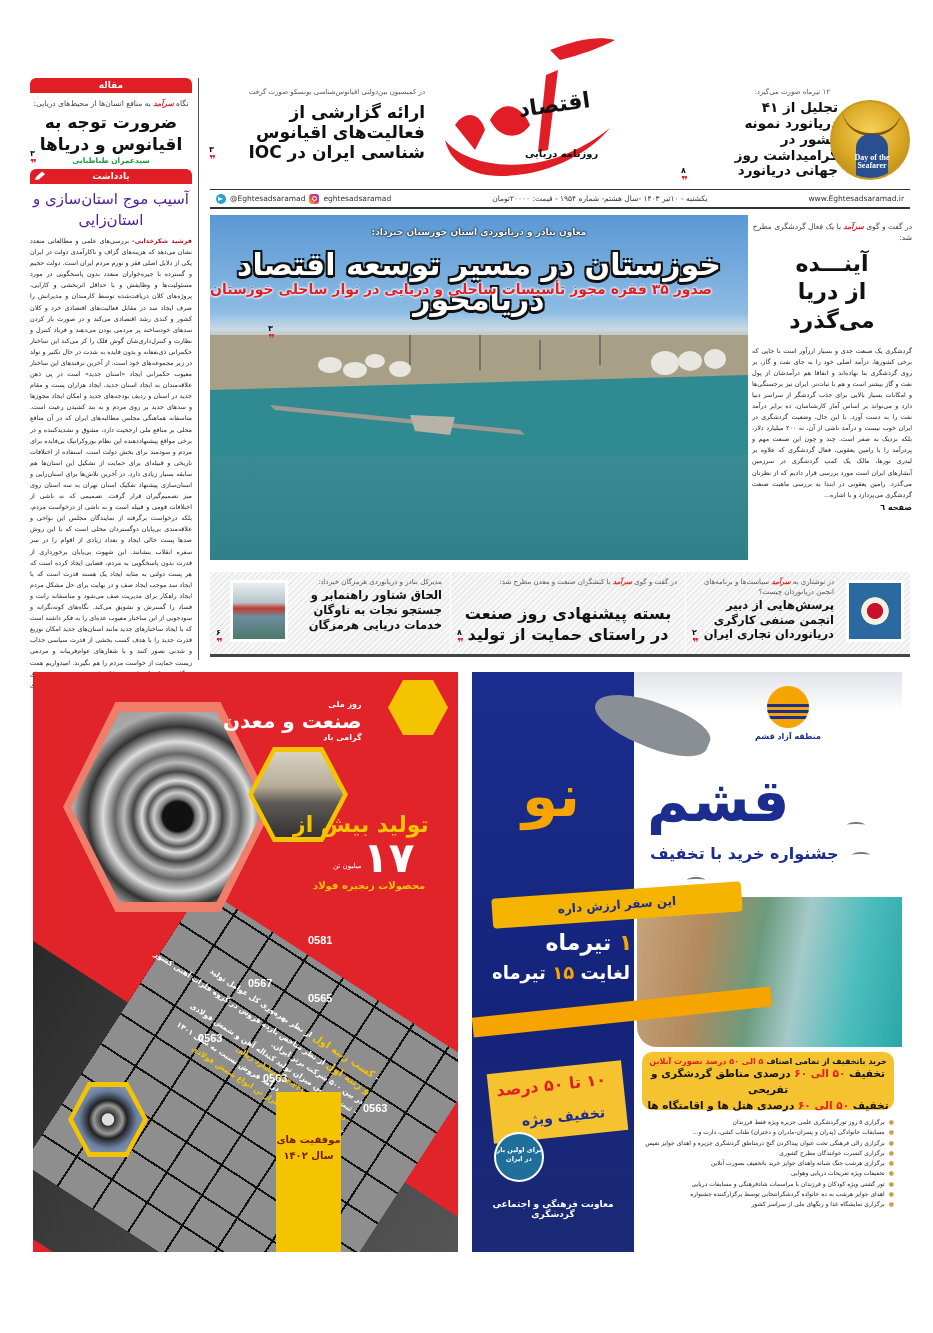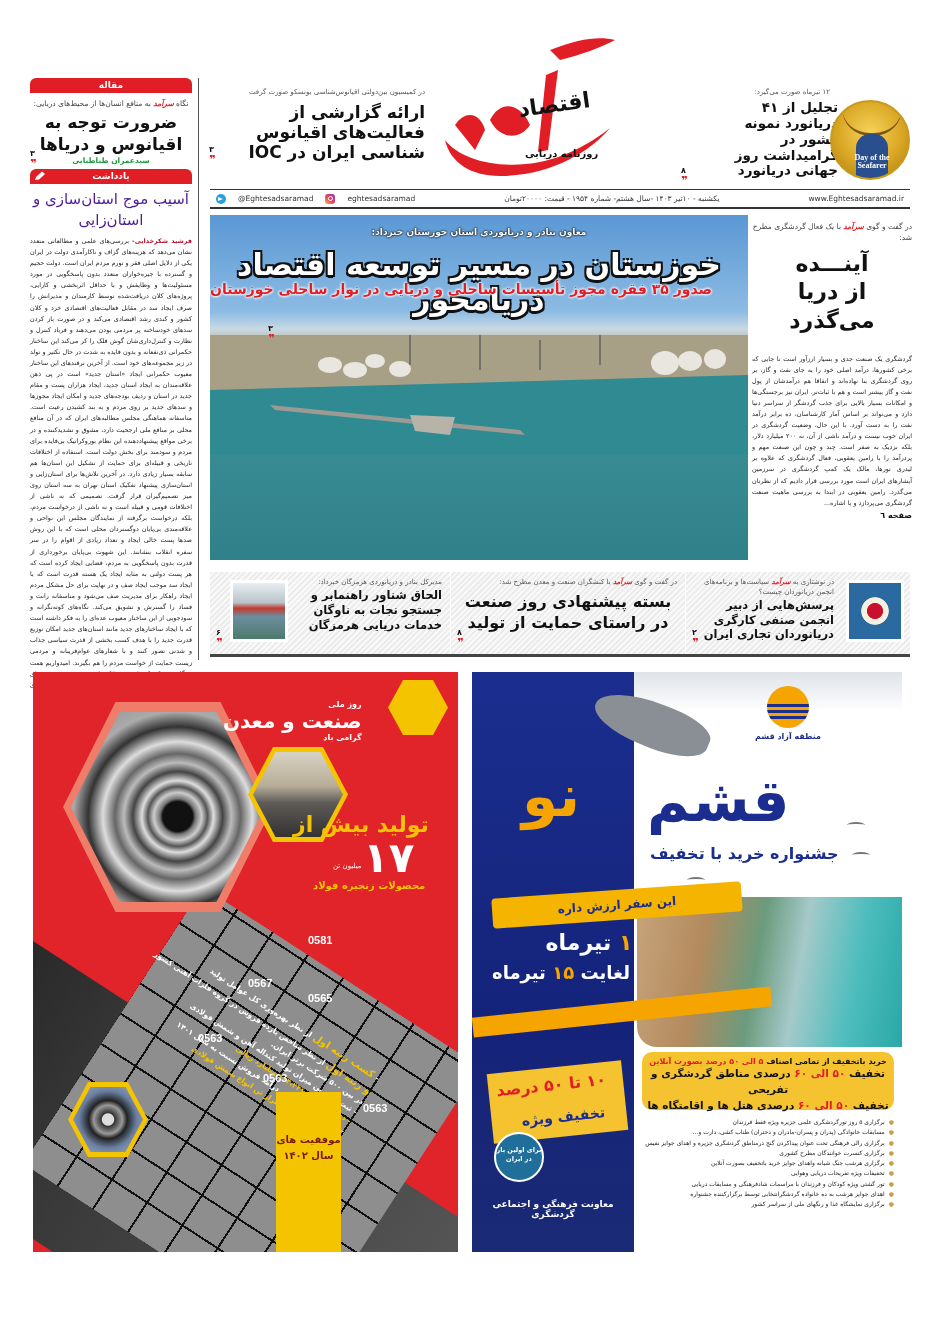--- a/index.html
+++ b/index.html
@@ -22,21 +22,21 @@
 
   .mast-right-teaser { left: 720px; top: 88px; width: 110px; text-align: right; }
   .seafarer-badge { left: 830px; top: 100px; width: 80px; height: 80px; border-radius: 50%;
     background: radial-gradient(circle at 50% 40%, #f7d25a 0%, #d9a623 55%, #a87b12 100%);
     border: 2px solid #c99a1d; overflow: hidden; }
   .seafarer-badge .figure { position: absolute; left: 24px; top: 32px; width: 32px; height: 48px; background: #2a4f8e; border-radius: 14px 14px 0 0; }
   .seafarer-badge .caption { position: absolute; left: 14px; top: 52px; width: 52px; font-family: "Liberation Serif", serif; font-size: 8px; color: #fff; text-align: center; line-height: 1; direction: ltr; font-weight: bold; }
   .seafarer-badge .wheel { position: absolute; left: 10px; top: 6px; width: 60px; height: 28px; border-bottom: 3px solid #7a5610; border-radius: 0 0 30px 30px; }
 
   .info-bar { left: 210px; top: 189px; width: 700px; height: 20px; border-top: 1px solid #333; border-bottom: 2px solid #333; display: flex; align-items: center; justify-content: space-between; padding: 0 6px; font-size: 7.5px; color: #333; }
-  .social { display: flex; align-items: center; gap: 12px; direction: ltr; }
+  .social { display: flex; align-items: center; gap: 4px; direction: ltr; }
   .tg-icon { width: 10px; height: 10px; border-radius: 50%; background: #2a9fd8; position: relative; }
   .tg-icon::after { content: ""; position: absolute; left: 2px; top: 3px; border-left: 5px solid #fff; border-top: 2px solid transparent; border-bottom: 2px solid transparent; }
   .ig-icon { width: 10px; height: 10px; border-radius: 3px; background: linear-gradient(45deg, #f6b73c, #e4405f, #8a3ab9); position: relative; }
   .ig-icon::after { content: ""; position: absolute; left: 2.5px; top: 2.5px; width: 5px; height: 5px; border: 1px solid #fff; border-radius: 50%; box-sizing: border-box; }
 
   
   .side-col { left: 30px; top: 78px; width: 162px; }
   .side-divider { left: 198px; top: 78px; width: 1px; height: 582px; background: #555; }
   .label-pill { background: #e11d25; color: #fff; font-size: 9px; font-weight: bold; text-align: center; border-radius: 6px 6px 0 0; height: 15px; line-height: 15px; position: relative; }
   .pen-icon { position: absolute; left: 4px; top: 2px; width: 12px; height: 10px; }
@@ -56,21 +56,21 @@
   .feature-kicker { position: absolute; top: 12px; width: 100%; text-align: center; font-size: 9px; font-weight: bold; color: #fff; text-shadow: 0 0 2px #000, 0 0 2px #000; }
   .feature-title { position: absolute; top: 32px; width: 100%; text-align: center; font-size: 30px; font-weight: bold; color: #fff; text-shadow: -2px -2px 0 #111, 2px -2px 0 #111, -2px 2px 0 #111, 2px 2px 0 #111, 0 3px 0 #111; }
   .feature-sub { position: absolute; top: 66px; width: 100%; text-align: left; font-size: 14px; font-weight: bold; color: #e11d25; text-shadow: 0 0 3px #fff, 0 0 3px #fff, 0 0 3px #fff; }
   .feature .page-ref { position: absolute; left: 58px; top: 110px; color: #111; }
 
   
   .right-col { left: 752px; top: 222px; width: 160px; text-align: right; }
   .rc-kicker { font-size: 7.5px; color: #444; line-height: 1.45; }
   .rc-kicker .brand-mini { color: #e11d25; font-style: italic; font-weight: bold; }
   .rc-title { font-size: 22px; font-weight: bold; line-height: 1.3; text-align: center; margin-top: 6px; }
-  .rc-body { margin-top: 18px; }
+  .rc-body { margin-top: 10px; }
   .rc-page { font-size: 8px; font-weight: bold; margin-top: 2px; }
 
   
   .strip { left: 210px; top: 572px; width: 700px; height: 85px; border-bottom: 3px solid #444;
     background: repeating-linear-gradient(135deg, #ececec 0 2px, #f9f9f9 2px 4px); display: flex; direction: rtl; }
   .strip-item { position: relative; height: 100%; padding: 6px 8px; border-left: 1px solid #fff; }
   .strip-item:last-child { border-left: none; }
   .strip-kicker { font-size: 7px; color: #555; line-height: 1.4; }
   .strip-kicker .brand-mini { color: #e11d25; font-style: italic; font-weight: bold; }
   .strip-title { font-weight: bold; line-height: 1.3; color: #111; }
@@ -263,21 +263,21 @@
       <div class="strip-title" style="font-size:11.5px;">پرسش‌هایی از دبیر انجمن صنفی کارگری دریانوردان تجاری ایران</div>
     </div>
     <div class="page-ref"><span>۲</span><span class="qq">❞</span></div>
   </div>
   <div class="strip-item" style="width:235px;">
     <div class="strip-kicker">
       <span>در گفت و گوی</span>
       <span class="brand-mini">سرآمد</span>
       <span>با کنشگران صنعت و معدن مطرح شد:</span>
     </div>
-    <div class="strip-title" style="font-size:16px; text-align:center; margin-top:4px;">بسته پیشنهادی روز صنعت در راستای حمایت از تولید</div>
+    <div class="strip-title" style="font-size:16px; text-align:center; margin-top:16px;">بسته پیشنهادی روز صنعت در راستای حمایت از تولید</div>
     <div class="page-ref"><span>۸</span><span class="qq">❞</span></div>
   </div>
   <div class="strip-item" style="width:240px;">
     <div class="strip-kicker">مدیرکل بنادر و دریانوردی هرمزگان خبرداد:</div>
     <div class="strip-title" style="font-size:11.5px; margin-left:70px;">الحاق شناور راهنمابر و جستجو نجات به ناوگان خدمات دریایی هرمزگان</div>
     <div class="strip-thumb" style="left:20px; background: linear-gradient(180deg, #e8eef2 0%, #b8c4ca 35%, #c23b2e 45%, #6b8ea0 60%, #4d7a6a 100%);"></div>
     <div class="page-ref"><span>۶</span><span class="qq">❞</span></div>
   </div>
 </div>
 

